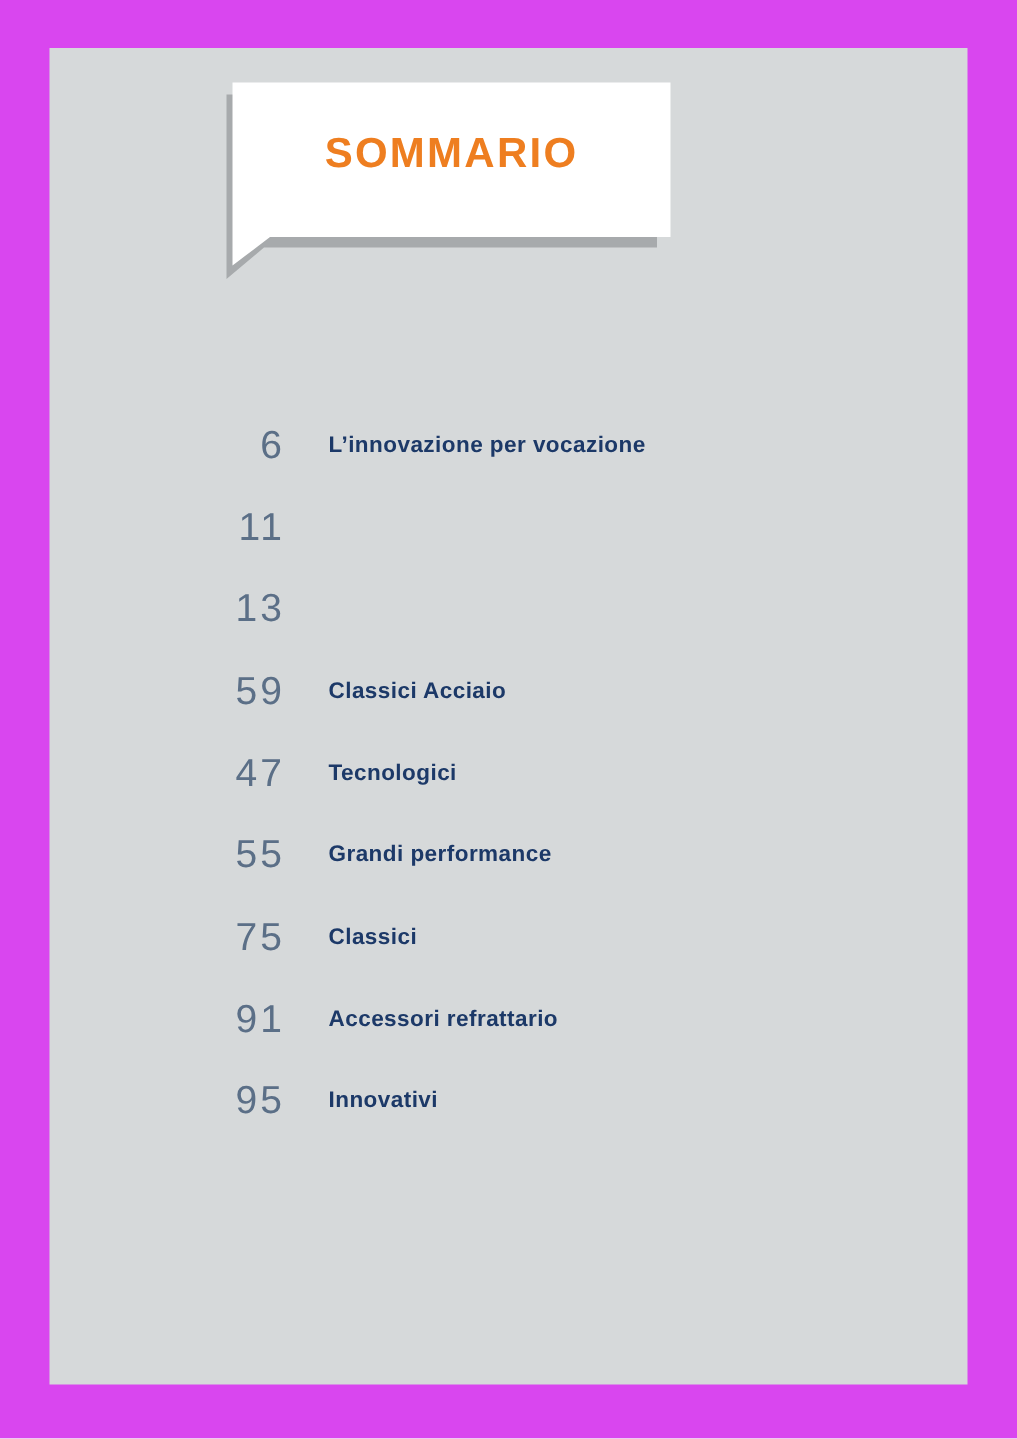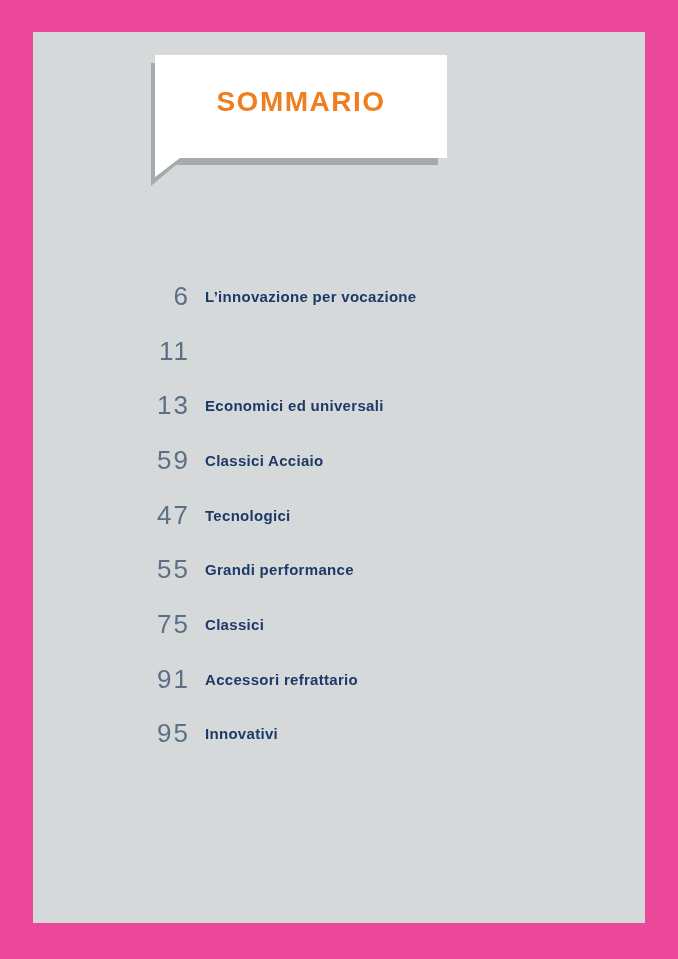--- a/index.html
+++ b/index.html
@@ -5,21 +5,21 @@
   html, body {
     margin: 0;
     padding: 0;
     background: #ffffff;
     font-family: "Liberation Sans", sans-serif;
   }
   .canvas {
     position: relative;
     width: 678px;
     height: 959px;
-    background: #ec4899;
+    background: #d946ef;
     overflow: hidden;
   }
   .page {
     position: absolute;
     left: 33px;
     top: 32px;
     width: 612px;
     height: 891px;
     background: #d6d9da;
   }
@@ -57,21 +57,21 @@
   .toc-num {
     width: 57px;
     text-align: right;
     font-size: 26px;
     font-weight: 300;
     color: #5b6f87;
     letter-spacing: 2px;
     flex: none;
   }
   .toc-title {
-    margin-left: 15px;
+    margin-left: 29px;
     font-size: 15px;
     font-weight: 700;
     color: #1c3968;
     letter-spacing: 0.3px;
     white-space: nowrap;
   }
 </style>
 </head>
 <body>
 
@@ -90,21 +90,20 @@
     <div class="toc">
       <div class="toc-row">
         <span class="toc-num">6</span>
         <span class="toc-title">L’innovazione per vocazione</span>
       </div>
       <div class="toc-row">
         <span class="toc-num">11</span>
       </div>
       <div class="toc-row">
         <span class="toc-num">13</span>
-        <span class="toc-title">Economici ed universali</span>
       </div>
       <div class="toc-row">
         <span class="toc-num">59</span>
         <span class="toc-title">Classici Acciaio</span>
       </div>
       <div class="toc-row">
         <span class="toc-num">47</span>
         <span class="toc-title">Tecnologici</span>
       </div>
       <div class="toc-row">

